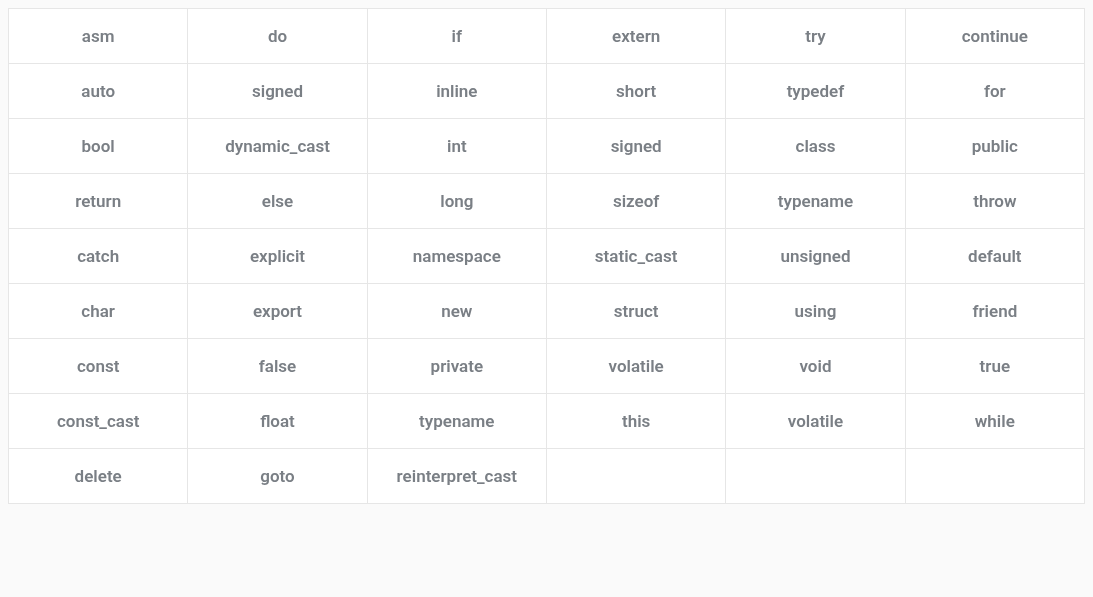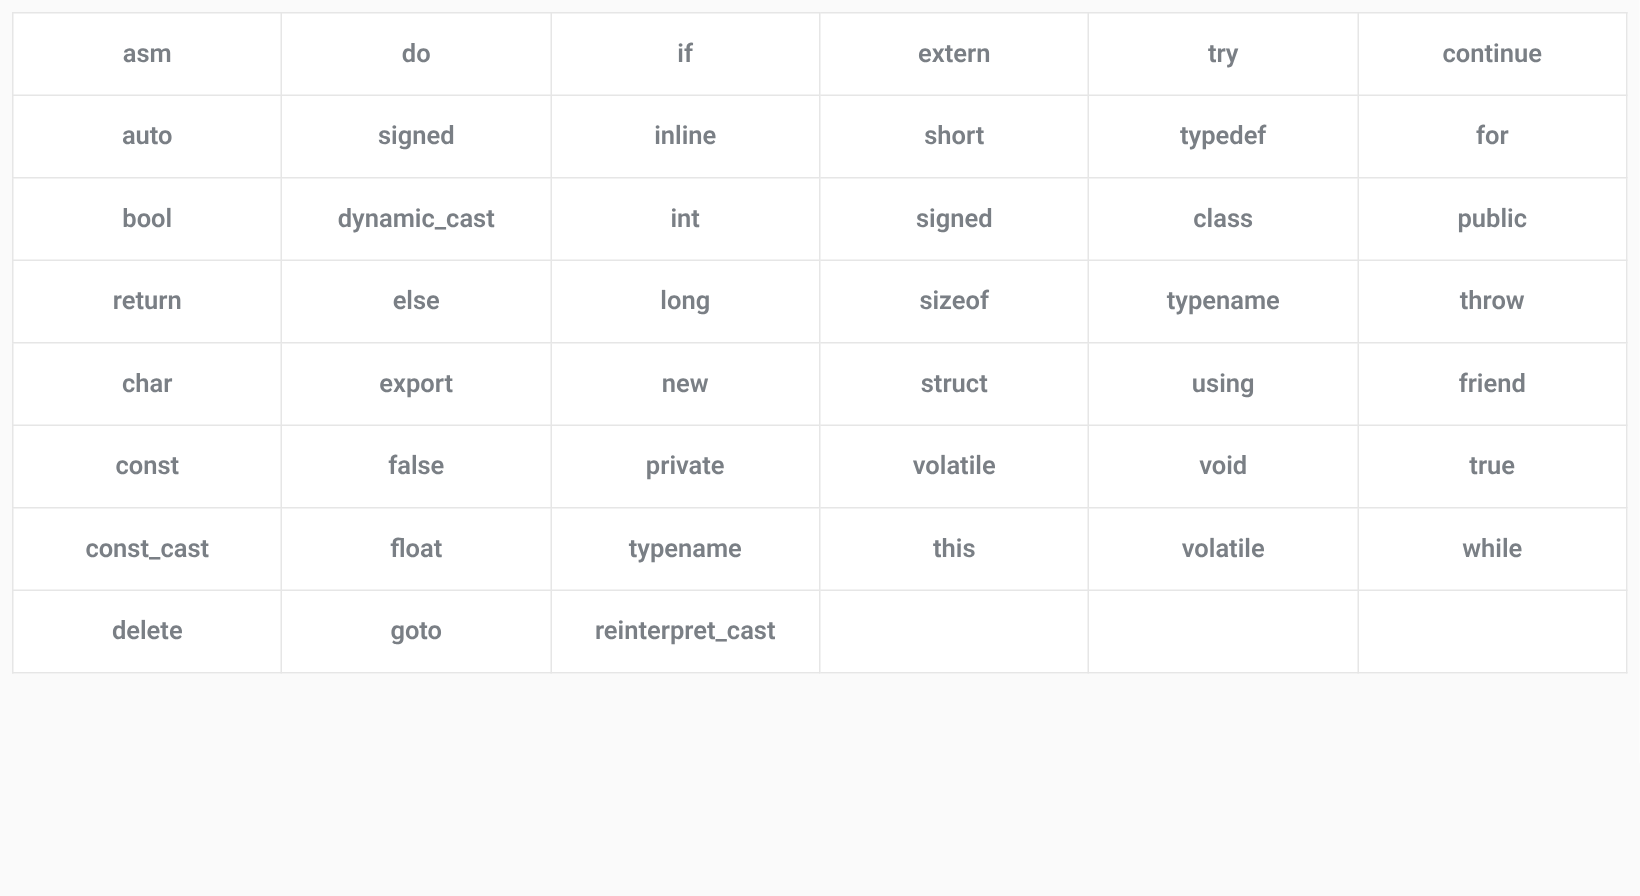--- a/index.html
+++ b/index.html
@@ -62,20 +62,28 @@
     </tr>
     <tr>
       <td>return</td>
       <td>else</td>
       <td>long</td>
       <td>sizeof</td>
       <td>typename</td>
       <td>throw</td>
     </tr>
     <tr>
+      <td>catch</td>
+      <td>explicit</td>
+      <td>namespace</td>
+      <td>static_cast</td>
+      <td>unsigned</td>
+      <td>default</td>
+    </tr>
+    <tr>
       <td>char</td>
       <td>export</td>
       <td>new</td>
       <td>struct</td>
       <td>using</td>
       <td>friend</td>
     </tr>
     <tr>
       <td>const</td>
       <td>false</td>

